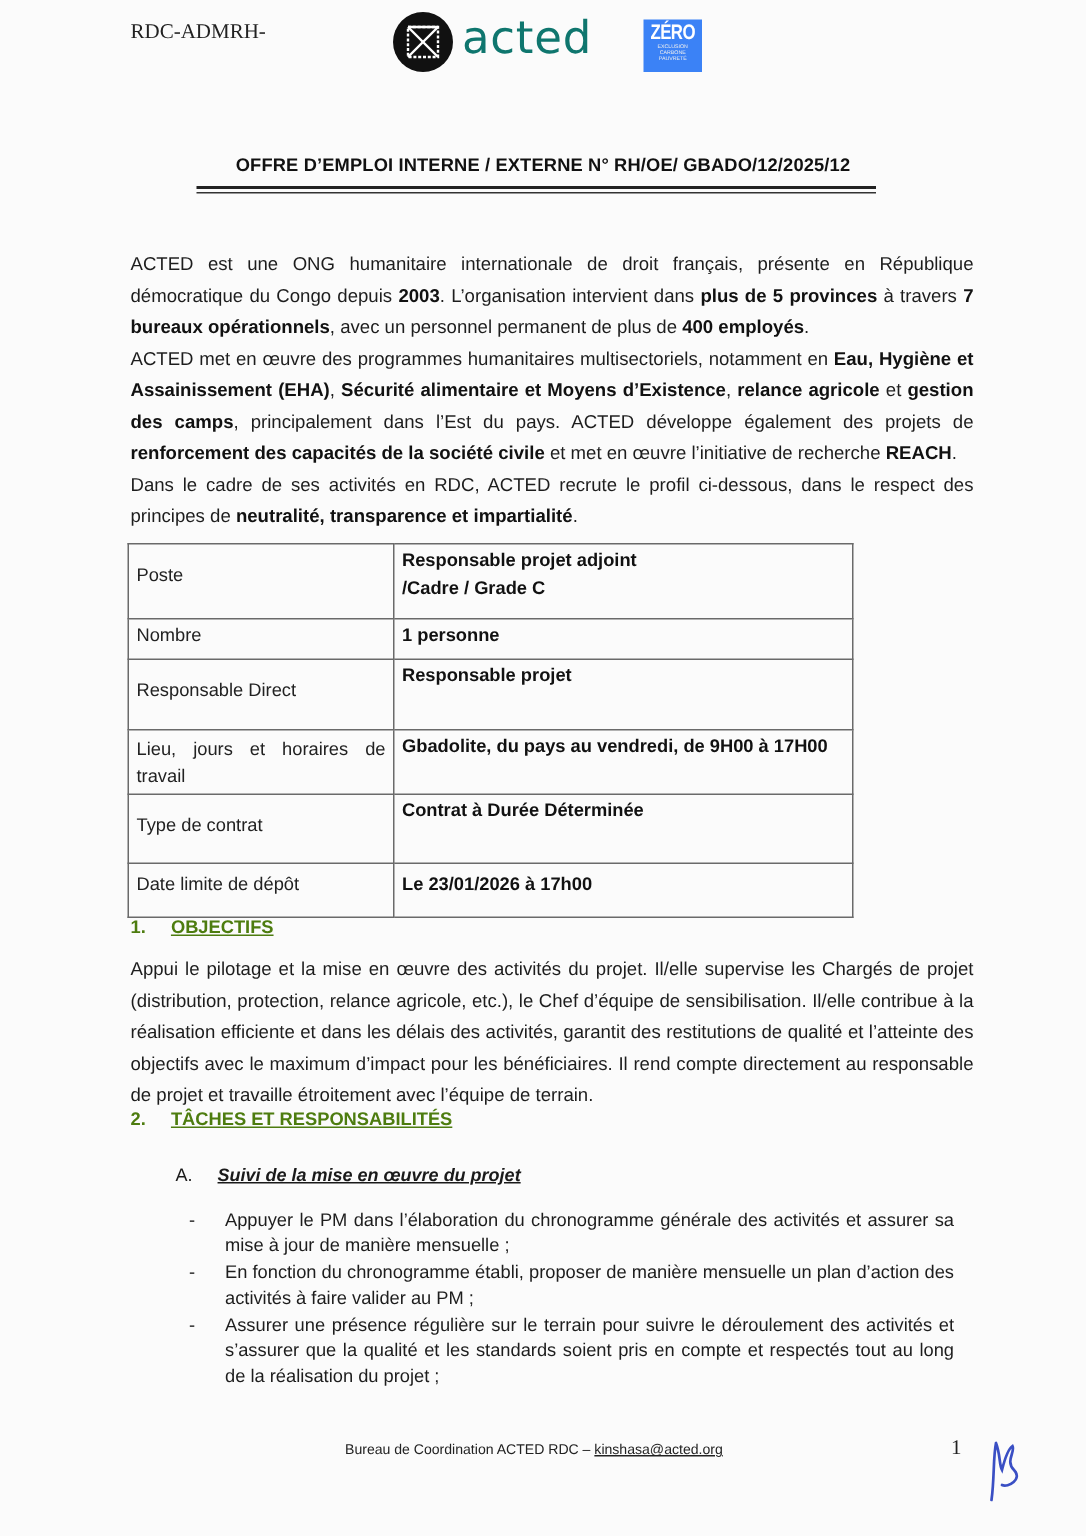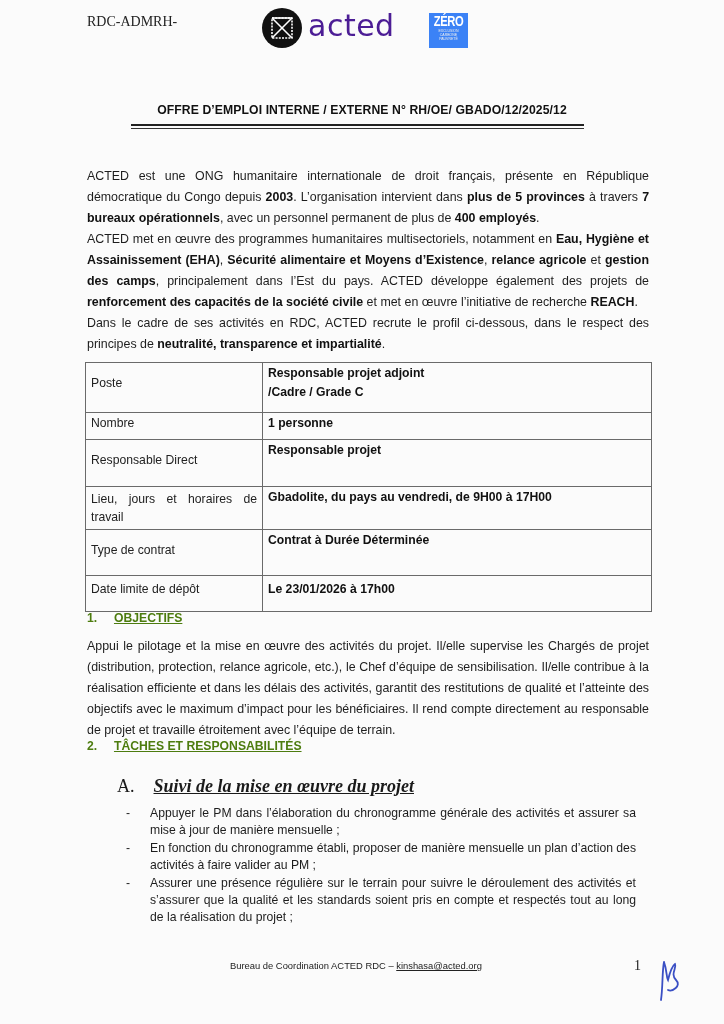--- a/index.html
+++ b/index.html
@@ -7,49 +7,49 @@
     width: 724px; height: 1024px; overflow: hidden;
     background: #fbfbfb;
     font-family: "Liberation Sans", "DejaVu Sans", sans-serif;
     color: #1a1a1a;
     position: relative;
   }
   .abs { position: absolute; }
   .ref { left: 87px; top: 14px; font-family: "Liberation Serif", serif; font-size: 14px; color: #222; }
   .logo { left: 262px; top: 8px; display: flex; align-items: center; }
   .logo-mark { width: 40px; height: 40px; border-radius: 50%; background: #111; display: flex; align-items: center; justify-content: center; }
-  .logo-text { font-family: "DejaVu Sans", sans-serif; font-size: 30px; font-weight: 500; margin-left: 6px; color: #4c1d95; letter-spacing: 0.5px; line-height: 1; margin-top: -4px; }
+  .logo-text { font-family: "DejaVu Sans", sans-serif; font-size: 30px; font-weight: 500; margin-left: 6px; color: #0f766e; letter-spacing: 0.5px; line-height: 1; margin-top: -4px; }
   .zero { left: 429px; top: 13px; width: 39px; height: 35px; background: #3b82f6; color: #fff; text-align: center; }
   .zero .z { font-family: "Liberation Sans Narrow", "Liberation Sans", sans-serif; font-size: 14px; font-weight: bold; line-height: 16px; letter-spacing: -0.5px; display:block; transform: scaleX(0.8); }
   .zero .sub { display:block; font-size: 3.5px; line-height: 4.2px; padding: 0 2px; color:#eee; }
   .title { left: 0; width: 724px; top: 129px; text-align: center; font-weight: bold; font-size: 12.2px; color: #111; letter-spacing: 0.1px; }
   .rule { left: 131px; width: 453px; }
   .rule1 { top: 124px; height: 2px; background: #222; }
   .rule2 { top: 127.5px; height: 1.6px; background: #333; }
   .title { top: 103px; }
   .para { left: 87px; width: 562px; font-size: 12.4px; line-height: 21px; text-align: justify; color: #1d1d1d; }
   .para b { font-weight: bold; color:#111; }
   .p1 { top: 166px; }
-  table.info { position: absolute; left: 85px; top: 362px; width: 567px; border-collapse: collapse; font-size: 12.2px; }
+  table.info { position: absolute; left: 85px; top: 362px; width: 484px; border-collapse: collapse; font-size: 12.2px; }
   table.info td { border: 1px solid #6a6a6a; vertical-align: top; padding: 3px 5px; }
   table.info td.k { width: 166px; color: #222; text-align: justify; }
   table.info td.v { font-weight: bold; color: #111; }
   .r-poste td { height: 33px; }
   .r-nombre td { height: 20px; }
   .r-resp td { height: 30px; }
   .r-lieu td { height: 32px; }
   .r-type td { height: 29px; }
   .r-date td { height: 26px; }
   .k-mid { padding-top: 13px !important; }
   .h { font-weight: bold; font-size: 12.2px; color: #4d7c0f; }
   .h .u { text-decoration: underline; }
   .h1 { left: 87px; top: 611px; }
   .p2 { top: 636px; }
   .h2 { left: 87px; top: 739px; }
-  .hA { left: 117px; top: 776px; font-size: 18px; font-family: Liberation Serif, serif; }
+  .hA { left: 117px; top: 776px; font-size: 12px; }
   .hA .u { font-weight: bold; font-style: italic; text-decoration: underline; }
   .bullets { left: 150px; width: 486px; top: 805px; font-size: 12.2px; line-height: 17.4px; text-align: justify; color: #1d1d1d; }
   .bullets .li { position: relative; }
   .bullets .dash { position: absolute; left: -24px; top: 0; }
   .footer { left: 230px; top: 960px; font-size: 9.4px; color: #222; }
   .footer a { color: #222; text-decoration: underline; }
   .pageno { left: 634px; top: 958px; font-family: "Liberation Serif", serif; font-size: 14px; color: #222; }
   .initials { left: 658px; top: 958px; }
 </style>
 </head>

